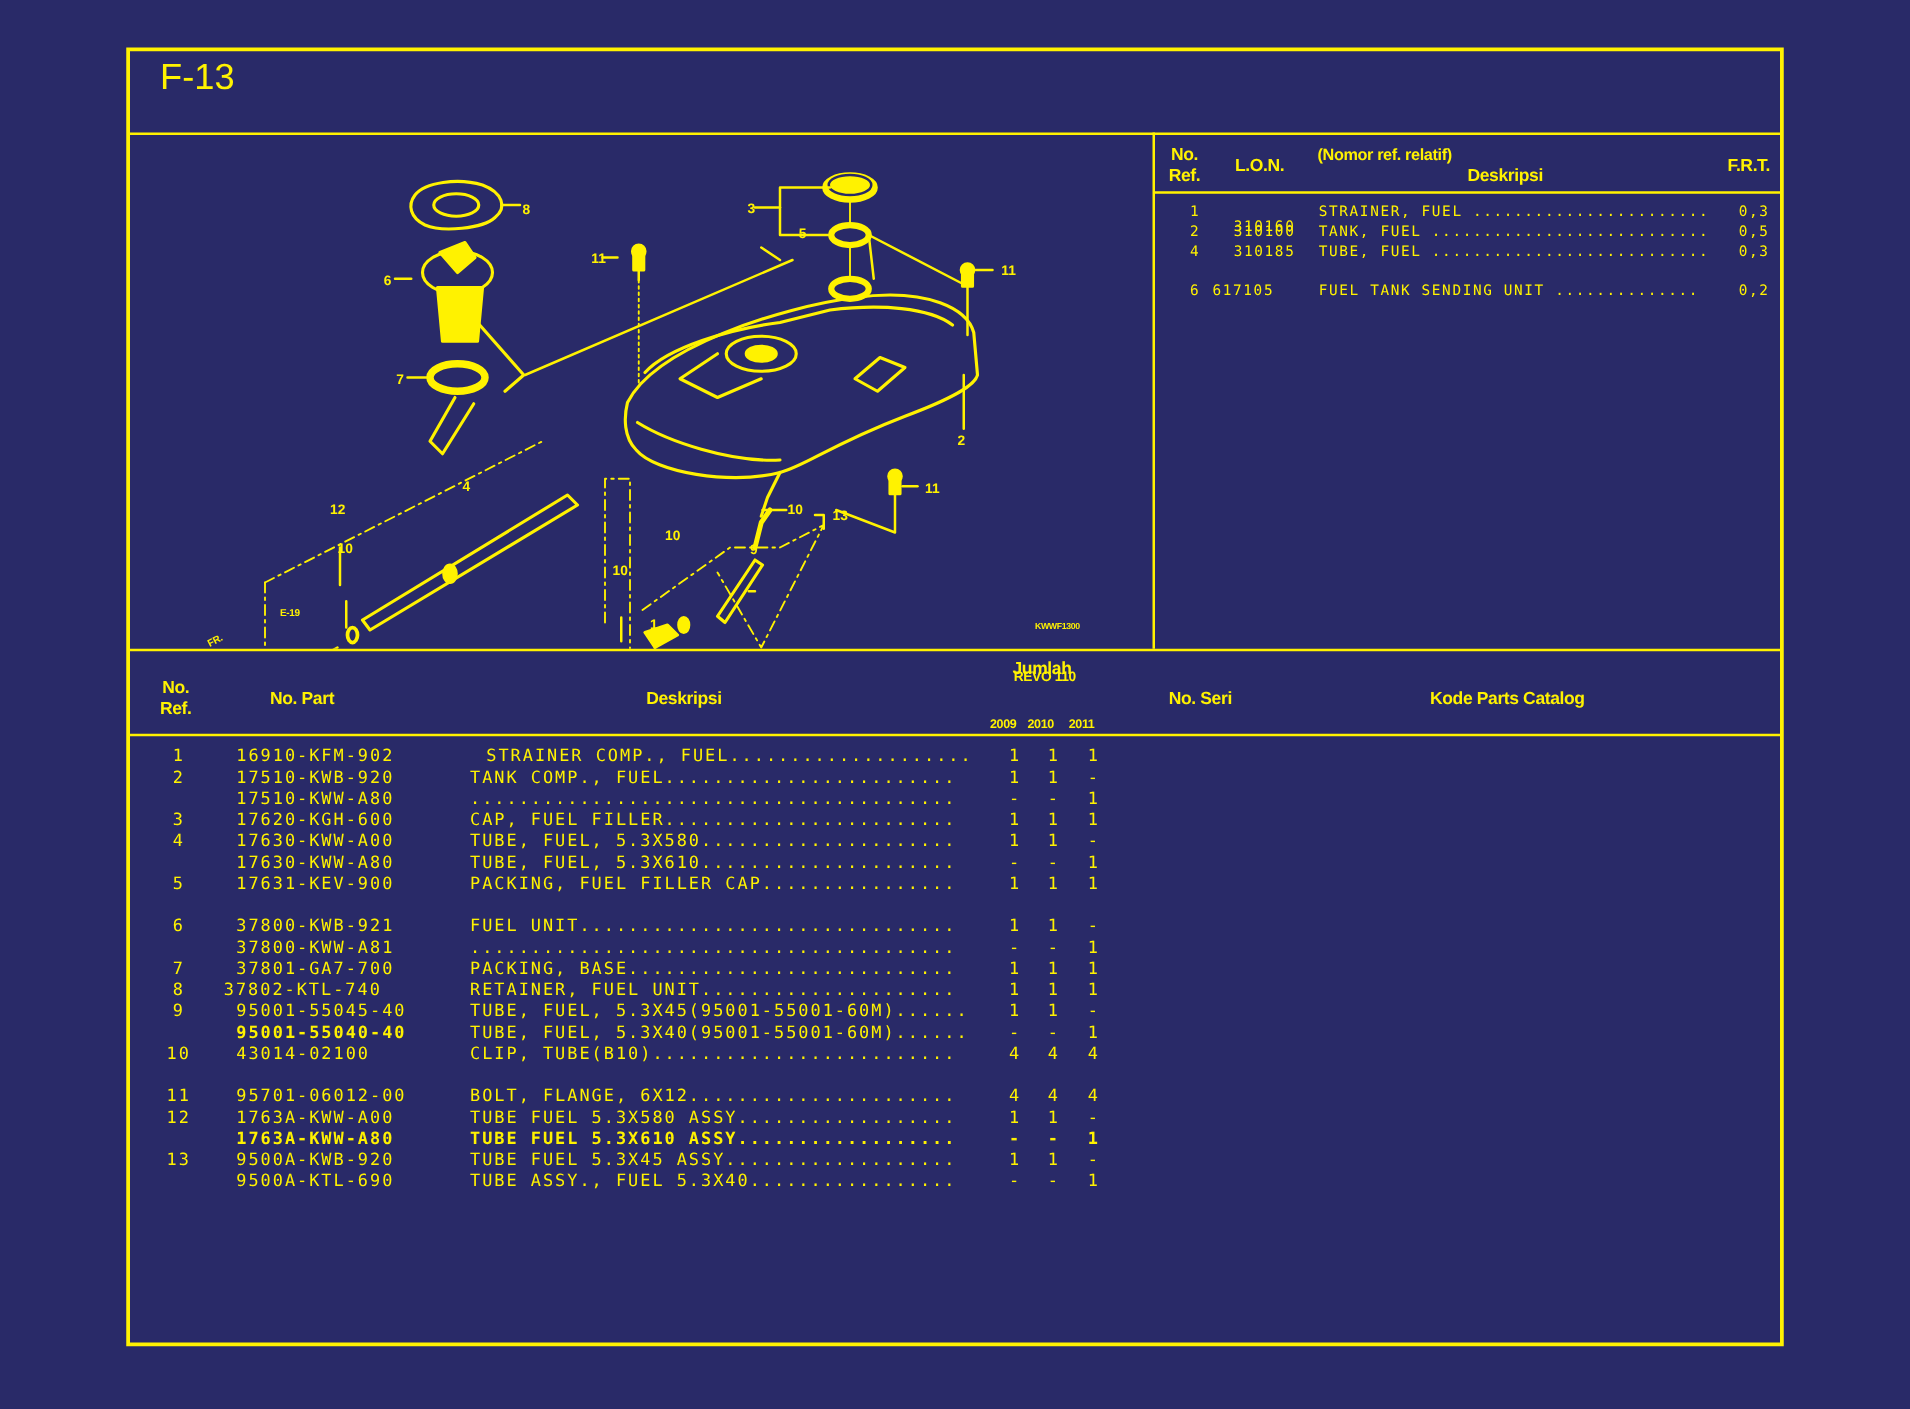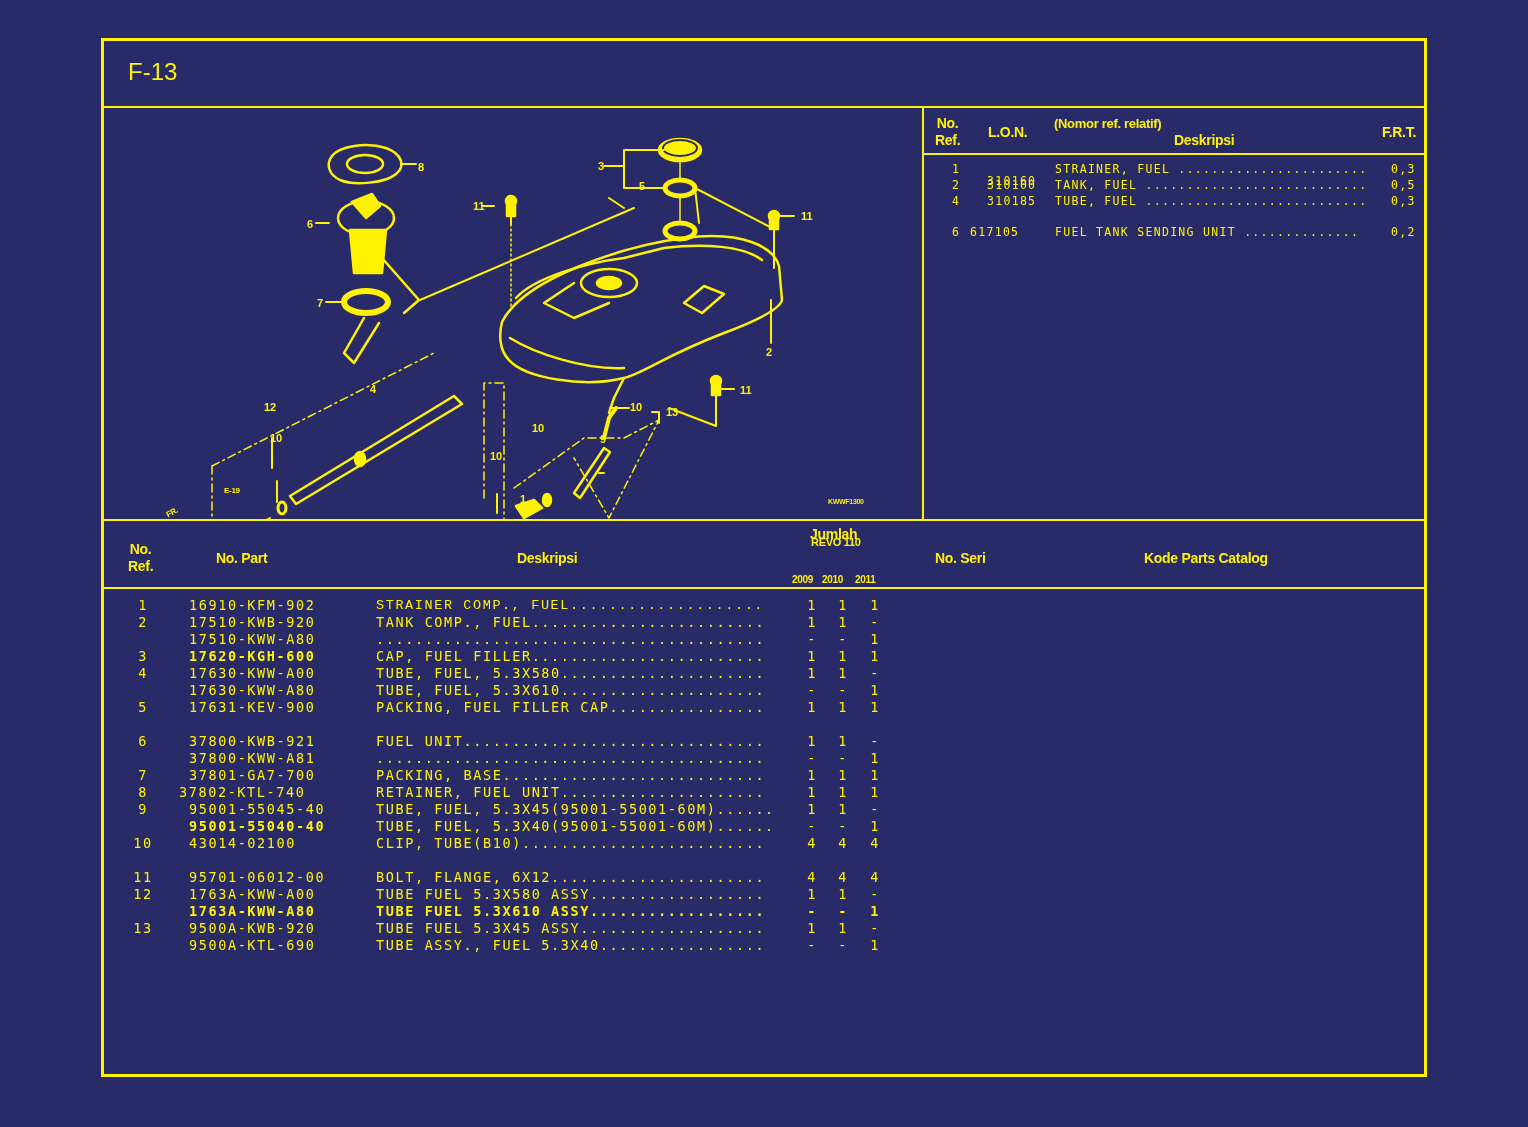--- a/index.html
+++ b/index.html
@@ -6,21 +6,21 @@
   body {
     width:1528px; height:1127px; background:#292a68; position:relative; overflow:hidden;
     color:#fff200; font-family:"Liberation Sans", sans-serif;
   }
   .frame {
     position:absolute; left:101px; top:38px; width:1320px; height:1033px;
     border:3px solid #fff200; box-sizing:content-box;
   }
   .hline { position:absolute; left:0; right:0; height:2px; background:#fff200; }
   .vline { position:absolute; width:2px; background:#fff200; }
-  .code { position:absolute; left:24px; top:17px; font-size:24px; letter-spacing:0px; }
+  .code { position:absolute; left:24px; top:5px; font-size:29px; letter-spacing:0px; }
   .title { position:absolute; left:0; right:0; top:17px; text-align:center; font-size:33px; padding-right:90px; }
   .diagram { position:absolute; left:0; top:67px; width:818px; height:411px; }
   .diagram svg { position:absolute; left:0; top:0; }
   .hdr { position:absolute; font-weight:bold; font-size:14px; letter-spacing:-0.3px; line-height:17px; }
   .hdr.sm { font-size:11px; }
   .mono { font-family:"DejaVu Sans Mono", monospace; font-size:13.5px; letter-spacing:1.6px; white-space:pre; position:absolute; line-height:17px; }
   .monosm { font-family:"DejaVu Sans Mono", monospace; font-size:11.5px; letter-spacing:1.3px; white-space:pre; position:absolute; line-height:16px; }
   .row { position:absolute; left:0; right:0; height:17px; }
   .ref { position:absolute; text-align:center; width:30px; }
   .qty { position:absolute; width:16px; text-align:center; }
@@ -191,21 +191,21 @@
     <div class="hdr sm" style="left:751px; top:50px; font-size:10px;">2011</div>
     <div class="hdr" style="left:831px; top:29px;">No. Seri</div>
     <div class="hdr" style="left:1040px; top:29px;">Kode Parts Catalog</div>
   </div>
   <div class="hline" style="top:546px;"></div>
 
   <div id="parts-body" style="position:absolute; left:0; right:0; top:556px;">
     <div class="row" style="top:0px;">
         <span class="mono ref" style="left:24px;">1</span>
         <span class="mono" style="left:85px;">16910-KFM-902</span>
-        <span class="mono" style="left:272px;font-family:Liberation Mono, monospace;">STRAINER COMP., FUEL....................</span>
+        <span class="mono" style="left:285px;">STRAINER COMP., FUEL....................</span>
         <span class="mono qty" style="left:700px;">1</span>
         <span class="mono qty" style="left:731px;">1</span>
         <span class="mono qty" style="left:763px;">1</span>
       </div>
     <div class="row" style="top:17px;">
         <span class="mono ref" style="left:24px;">2</span>
         <span class="mono" style="left:85px;">17510-KWB-920</span>
         <span class="mono" style="left:272px;">TANK COMP., FUEL........................</span>
         <span class="mono qty" style="left:700px;">1</span>
         <span class="mono qty" style="left:731px;">1</span>
@@ -214,21 +214,21 @@
     <div class="row" style="top:34px;">
         <span class="mono ref" style="left:24px;"></span>
         <span class="mono" style="left:85px;">17510-KWW-A80</span>
         <span class="mono" style="left:272px;">........................................</span>
         <span class="mono qty" style="left:700px;">-</span>
         <span class="mono qty" style="left:731px;">-</span>
         <span class="mono qty" style="left:763px;">1</span>
       </div>
     <div class="row" style="top:51px;">
         <span class="mono ref" style="left:24px;">3</span>
-        <span class="mono" style="left:85px;font-weight:bold;">17620-KGH-600</span>
+        <span class="mono" style="left:85px;">17620-KGH-600</span>
         <span class="mono" style="left:272px;">CAP, FUEL FILLER........................</span>
         <span class="mono qty" style="left:700px;">1</span>
         <span class="mono qty" style="left:731px;">1</span>
         <span class="mono qty" style="left:763px;">1</span>
       </div>
     <div class="row" style="top:68px;">
         <span class="mono ref" style="left:24px;">4</span>
         <span class="mono" style="left:85px;">17630-KWW-A00</span>
         <span class="mono" style="left:272px;">TUBE, FUEL, 5.3X580.....................</span>
         <span class="mono qty" style="left:700px;">1</span>

